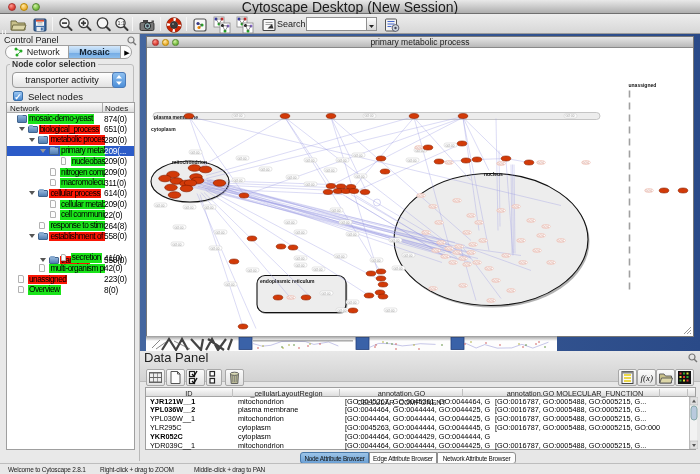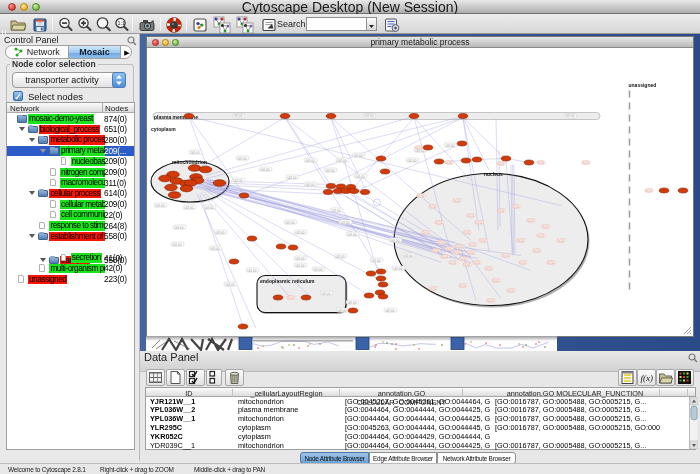--- a/index.html
+++ b/index.html
@@ -31,21 +31,21 @@
 #treehead{left:0;top:0;width:127px;height:10px;background:linear-gradient(#fbfbfb,#dcdcdc);border-bottom:1px solid #ababab;font-size:8px;color:#222}
 .trow{left:0;width:127px;height:10.7px;font-size:8.3px;line-height:10.7px;white-space:nowrap;letter-spacing:-0.5px}
 .trow .lbl{position:absolute;top:0.6px;height:9.5px;line-height:9.5px;padding:0 1px;color:#000}
 .trow .num{position:absolute;left:97px;top:0;color:#000;letter-spacing:-0.2px}
 .grn{background:#1ae41a}.red{background:#fb1504}
 .folder{position:absolute;top:1.5px;width:10px;height:7.5px;background:linear-gradient(#8fb2d8,#527eb2);border:0.5px solid #41648e;border-radius:1px}
 .folder:before{content:"";position:absolute;left:0;top:-1.5px;width:4.5px;height:1.5px;background:#87a8cd;border-radius:1px 1px 0 0}
 .fileic{position:absolute;top:1.2px;width:5.5px;height:7.5px;background:#fdfdfd;border:0.7px solid #b2b2b2;border-radius:0 2px 0 0}
 .tri{position:absolute;top:3px;width:0;height:0;border-left:3.5px solid transparent;border-right:3.5px solid transparent;border-top:4.5px solid #555}
 #datapanel{left:140px;top:351px;width:560px;height:112px;background:#e7e7e7}
-#dphead{left:0;top:0;width:560px;height:21px;background:linear-gradient(#e8e8e8,#d2d2d2);border-bottom:1px solid #bbb;font-size:11px;color:#222;padding-left:4px;line-height:13px}
+#dphead{left:0;top:0;width:560px;height:31px;background:linear-gradient(#e8e8e8,#d2d2d2);border-bottom:1px solid #bbb;font-size:13px;color:#222;padding-left:4px;line-height:13px}
 .dpbtn{top:18px;width:19px;height:17px;background:linear-gradient(#fbfbfb,#e2e2e2);border:1px solid #a8a8a8;border-radius:2px}
 #dptable{left:5px;top:36px;width:551px;height:63px;background:#fff;border:1px solid #9f9f9f}
 #dpthead{left:0;top:0;width:549px;height:9px;background:linear-gradient(#fcfcfc,#ddd);border-bottom:1px solid #a5a5a5;font-size:7.3px;color:#222}
 .th{position:absolute;top:0.5px;text-align:center;border-right:1px solid #c0c0c0;height:8px}
 .tr7{position:absolute;left:0;width:542px;height:8.9px;font-size:7.3px;line-height:8.9px;white-space:nowrap;color:#000}
 .td{position:absolute;top:0;overflow:hidden}
 #tabsrow{left:0;top:100.5px;width:560px;height:13px}
 .tab{position:absolute;top:0;height:12px;font-size:6.4px;line-height:11px;letter-spacing:-0.25px;white-space:nowrap;overflow:hidden;text-align:center;border:1px solid #8f8f8f;background:#fdfdfd;color:#111}
 #vscroll{left:543px;top:9px;width:8px;height:52px;border-left:1px solid #bbb;background:#f2f2f2}
 #statusbar{left:0;top:463px;width:700px;height:11px;background:#e8e8e8;border-top:1px solid #bdbdbd;font-size:6.5px;letter-spacing:-0.2px;color:#222}
@@ -646,20 +646,25 @@
     <div class="abs trow" style="top:160.3px;">
       <span class="fileic" style="left:32.4px"></span>
       <span class="lbl grn" style="left:42.4px;max-width:55.6px;overflow:hidden">multi-organism pro...</span>
       <span class="num" style="color:#000">42(0)</span>
     </div>
     <div class="abs trow" style="top:171.0px;">
       <span class="fileic" style="left:11.0px"></span>
       <span class="lbl red" style="left:21.0px;max-width:77.0px;overflow:hidden">unassigned</span>
       <span class="num" style="color:#000">223(0)</span>
     </div>
+    <div class="abs trow" style="top:181.7px;">
+      <span class="fileic" style="left:11.0px"></span>
+      <span class="lbl grn" style="left:21.0px;max-width:77.0px;overflow:hidden">Overview</span>
+      <span class="num" style="color:#000">8(0)</span>
+    </div>
 </div>
 <div class="abs" id="datapanel">
     <div class="abs" id="dphead">Data Panel</div>
 <div class="abs dpbtn" style="left:6px;width:19px"><svg width="15" height="15" viewBox="0 0 15 15" style="margin:0 1px">
         <rect x="1" y="2" width="13" height="11" fill="#666"></rect>
         <g fill="#eee">
           <rect x="2" y="3.5" width="3.2" height="3.5"></rect>
           <rect x="6" y="3.5" width="3.2" height="3.5"></rect>
           <rect x="9.8" y="3.5" width="3.2" height="3.5"></rect>
           <rect x="2" y="8" width="3.2" height="3.5"></rect>
@@ -732,27 +737,27 @@
         <span class="td" style="left:199px;width:145px">[GO:0045267, GO:0045261, GO:0044464, G...</span>
         <span class="td" style="left:349px;width:165px">[GO:0016787, GO:0005488, GO:0005215, G...</span>
       </div>
       <div class="tr7" style="top:18.4px">
         <span class="td" style="left:4px;width:83px;font-weight:bold">YPL036W__2</span>
         <span class="td" style="left:92px;width:102px">plasma membrane</span>
         <span class="td" style="left:199px;width:145px">[GO:0044464, GO:0044444, GO:0044425, G...</span>
         <span class="td" style="left:349px;width:165px">[GO:0016787, GO:0005488, GO:0005215, G...</span>
       </div>
       <div class="tr7" style="top:27.3px">
-        <span class="td" style="left:4px;width:83px;font-weight:bold">YPL036W__1</span>
+        <span class="td" style="left:4px;width:83px;font-weight:normal">YPL036W__1</span>
         <span class="td" style="left:92px;width:102px">mitochondrion</span>
         <span class="td" style="left:199px;width:145px">[GO:0044464, GO:0044444, GO:0044425, G...</span>
         <span class="td" style="left:349px;width:165px">[GO:0016787, GO:0005488, GO:0005215, G...</span>
       </div>
       <div class="tr7" style="top:36.2px">
-        <span class="td" style="left:4px;width:83px;font-weight:bold">YLR295C</span>
+        <span class="td" style="left:4px;width:83px;font-weight:normal">YLR295C</span>
         <span class="td" style="left:92px;width:102px">cytoplasm</span>
         <span class="td" style="left:199px;width:145px">[GO:0045263, GO:0044444, GO:0044445, G...</span>
         <span class="td" style="left:349px;width:165px">[GO:0016787, GO:0005488, GO:0005215, GO:0003824, G...</span>
       </div>
       <div class="tr7" style="top:45.1px">
         <span class="td" style="left:4px;width:83px;font-weight:bold">YKR052C</span>
         <span class="td" style="left:92px;width:102px">cytoplasm</span>
         <span class="td" style="left:199px;width:145px">[GO:0044464, GO:0044429, GO:0044444, G...</span>
       </div>
       <div class="tr7" style="top:54.0px">

